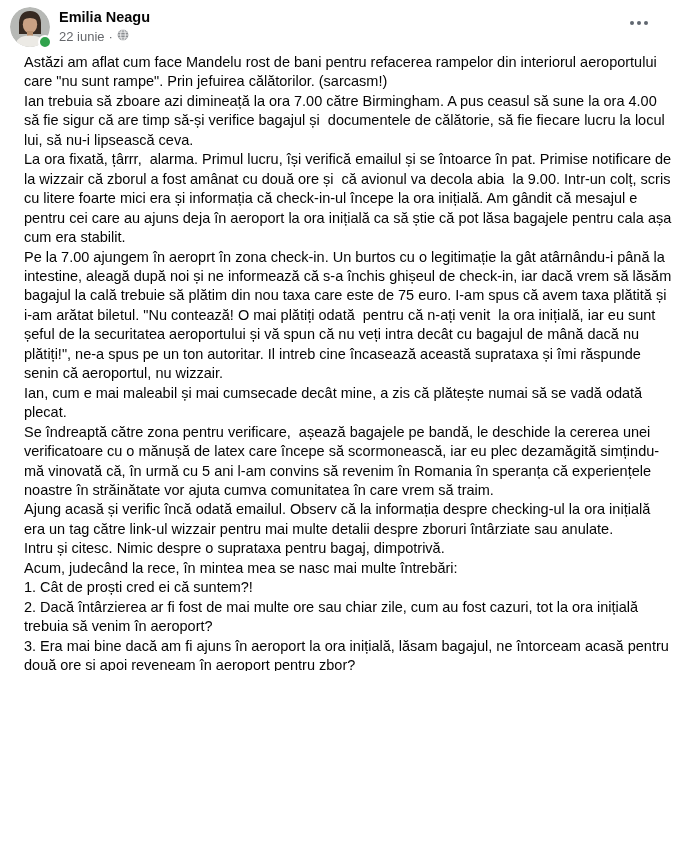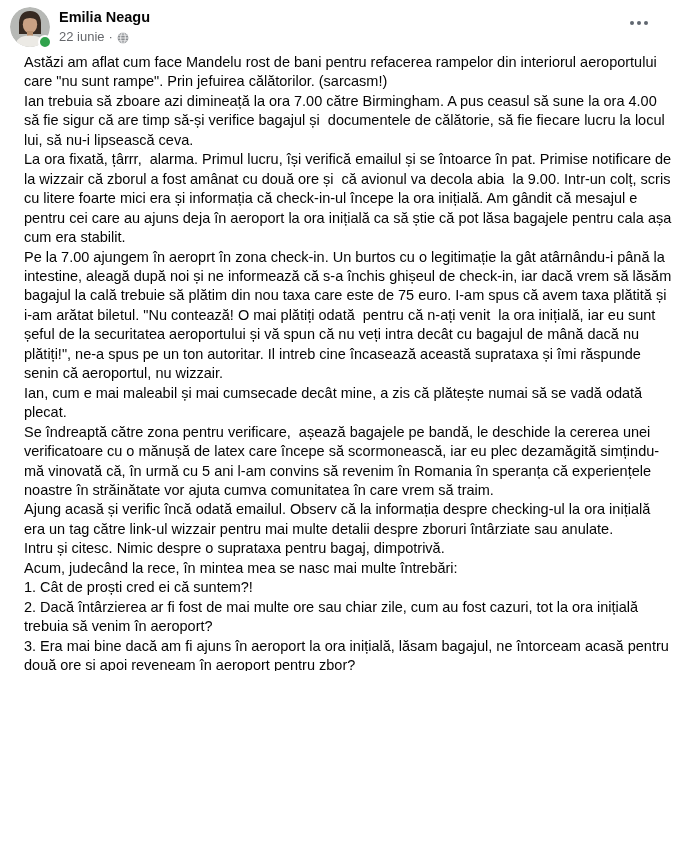--- a/index.html
+++ b/index.html
@@ -22,21 +22,21 @@
     position:absolute; right:-2px; bottom:-2px;
     width:14px; height:14px; border-radius:50%;
     background:#31a24c; border:2px solid #ffffff;
   }
   .header-info { margin-left:9px; padding-top:1px; }
   .author {
     font-size:14.5px; font-weight:700; color:#050505;
     line-height:19px; cursor:pointer;
   }
   .meta {
-    display:flex; align-items:flex-end; gap:4px;
+    display:flex; align-items:flex-start; gap:4px;
     font-size:13px; color:#65676b; margin-top:2px; cursor:pointer;
   }
   .meta .dot-sep { color:#65676b; }
   .globe { width:12px; height:12px; display:inline-block; }
   .menu-btn {
     margin-left:auto; margin-right:13px; margin-top:8px;
     display:flex; gap:3px; align-items:center;
     padding:6px 4px; border-radius:4px; cursor:pointer;
   }
   .menu-btn i {

